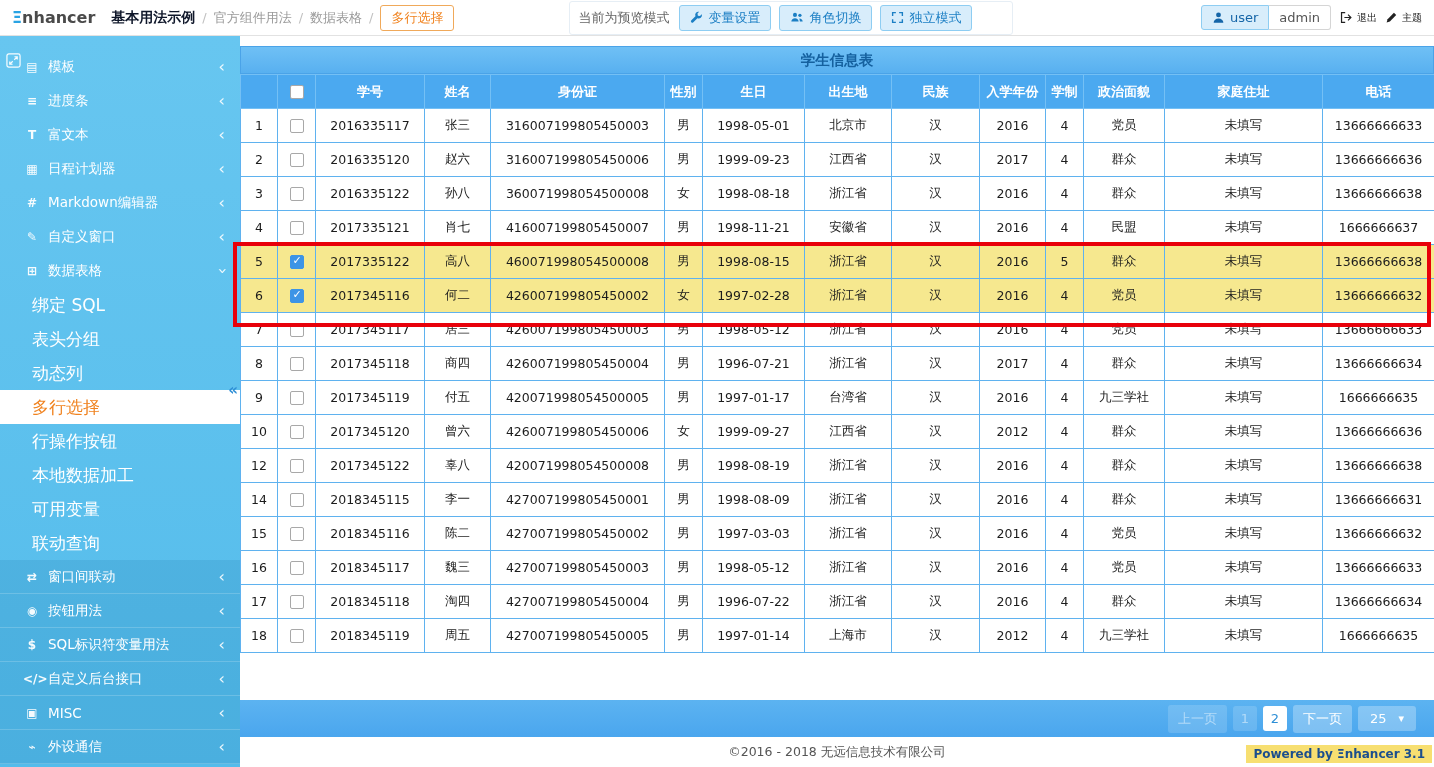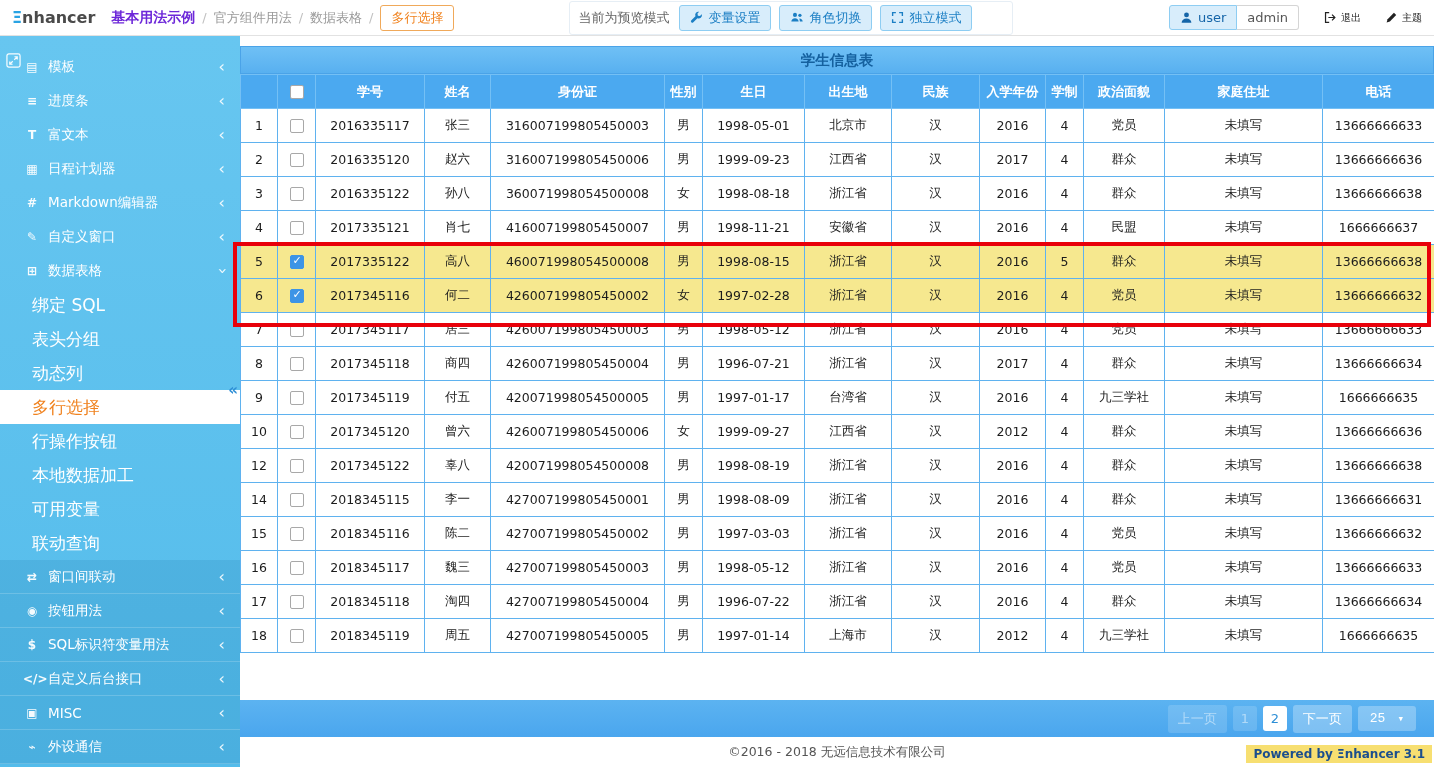--- a/index.html
+++ b/index.html
@@ -5,28 +5,28 @@
   *{margin:0;padding:0;box-sizing:border-box;}
   html,body{width:1434px;height:767px;}
   body{font-family:"DejaVu Sans","Liberation Sans",sans-serif;font-size:13px;color:#333;background:#fff;overflow:hidden;position:relative;}
 
   
   .topbar{position:absolute;top:0;left:0;width:1434px;height:36px;background:#fff;border-bottom:1px solid #e2e2e2;display:flex;align-items:center;padding:0 12px;z-index:5;}
   .logo{font-weight:bold;font-size:16px;color:#4a4a4a;margin-right:16px;cursor:pointer;white-space:nowrap;}
   .logo-mark{color:#29a3e3;}
   .breadcrumb{display:flex;align-items:center;gap:7px;white-space:nowrap;}
   .bc-item{color:#9a9a9a;font-size:13px;cursor:pointer;}
-  .bc-item.first{color:#6d28d9;font-weight:bold;font-size:14px;}
+  .bc-item.first{color:#0f172a;font-weight:bold;font-size:14px;}
   .bc-sep{color:#c0c0c0;}
   .bc-item.current{color:#f0821e;border:1px solid #f0a95a;border-radius:3px;padding:3px 10px;background:#fff;}
   .mode-wrap{display:flex;align-items:center;gap:10px;margin-left:115px;border:1px solid #e6eef5;border-radius:3px;padding:3px 8px;padding-right:40px;}
   .mode-label{color:#666;font-size:13px;}
   .mode-buttons{display:flex;gap:8px;}
   .tb-btn{display:inline-flex;align-items:center;gap:5px;background:#d8edfb;border:1px solid #8ecdf2;color:#1c7fc4;border-radius:3px;padding:3px 10px;font-size:13px;cursor:pointer;font-family:inherit;}
-  .tb-right{margin-left:auto;display:flex;align-items:center;gap:24px;padding-left:20px;}
+  .tb-right{margin-left:auto;display:flex;align-items:center;gap:8px;padding-left:20px;}
   .user-group{display:flex;align-items:stretch;}
   .user-btn{display:inline-flex;align-items:center;gap:5px;background:#d8edfb;border:1px solid #8ecdf2;color:#1565a8;border-radius:3px 0 0 3px;padding:4px 10px;font-size:13px;cursor:pointer;font-family:inherit;}
   .admin-box{display:inline-flex;align-items:center;background:#fff;border:1px solid #d5d5d5;border-left:none;border-radius:0 3px 3px 0;padding:4px 10px;color:#555;font-size:13px;cursor:pointer;}
   .plain-btn{display:inline-flex;align-items:flex-start;gap:4px;background:none;border:none;color:#222;font-size:10px;cursor:pointer;font-family:inherit;}
   .i{display:inline-flex;align-items:center;line-height:0;}
 
   
   .sidebar{position:absolute;top:36px;left:0;width:240px;height:731px;background:linear-gradient(180deg,#67c6f0,#54bceb);overflow:hidden;z-index:2;}
   .sb-expand{position:absolute;top:16px;left:6px;width:17px;height:17px;color:#fff;opacity:.95;cursor:pointer;}
   .sb-menu{position:absolute;top:14px;left:0;width:240px;}
@@ -52,21 +52,21 @@
   .cb.checked{background:#3d94e6;border-color:#3d94e6;}
   .cb.checked::after{content:"✓";position:absolute;left:2px;top:-2px;color:#fff;font-size:11px;font-weight:bold;}
 
   
   .pager{position:absolute;left:0;bottom:30px;width:1194px;height:37px;background:linear-gradient(#5cb3f1,#4aa6ee);display:flex;align-items:center;justify-content:flex-end;gap:6px;padding-right:18px;}
   .pg-btn{background:rgba(255,255,255,.28);color:#fff;border-radius:3px;padding:5px 10px;font-size:13px;cursor:pointer;}
   .pg-dim{opacity:.55;}
   .pg-nums{display:flex;gap:6px;}
   .pg-num{width:24px;text-align:center;padding:5px 0;}
   .pg-num.active{background:#fff;color:#2e8fd6;}
-  .pg-size{background:rgba(255,255,255,.28);color:#fff;border-radius:3px;padding:5px 12px;display:inline-flex;align-items:center;gap:12px;font-size:13px;cursor:pointer;font-family:Liberation Mono, monospace;}
+  .pg-size{background:rgba(255,255,255,.28);color:#fff;border-radius:3px;padding:5px 12px;display:inline-flex;align-items:center;gap:12px;font-size:13px;cursor:pointer;}
   .caret{font-size:11px;}
 
   
   .footer{position:absolute;left:0;bottom:0;width:1194px;height:30px;background:#fff;display:flex;align-items:center;justify-content:center;color:#555;font-size:12.5px;}
   .powered{position:absolute;right:2px;bottom:4px;background:#f7df71;color:#1b4e8d;padding:2px 7px;font-size:12px;font-weight:bold;cursor:pointer;}
 
   
   .annotation{position:absolute;left:233px;top:242px;width:1198px;height:85px;border:4px solid #e8000a;z-index:20;pointer-events:none;}
 </style>
 </head>

